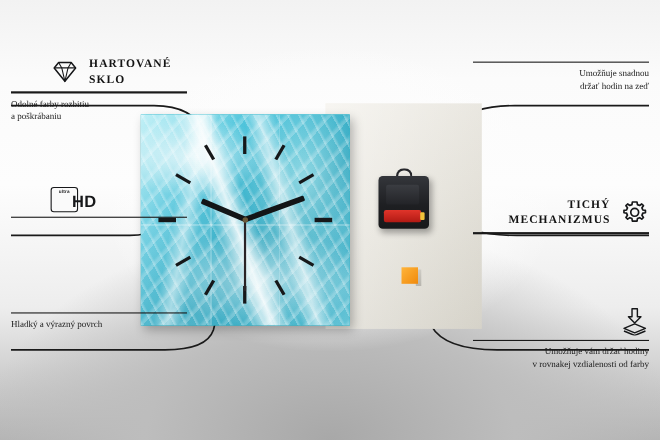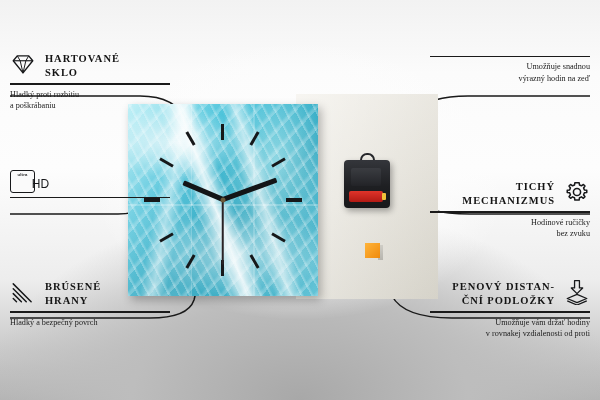--- a/index.html
+++ b/index.html
@@ -91,21 +91,21 @@
   }
 
   
   .pad{ position:absolute; left:237px; top:145px; width:15px; height:15px; }
   .pad .top{ position:absolute; inset:0; background:linear-gradient(135deg,#ffb43a,#f08a0c); }
   .pad .side{ position:absolute; left:13px; top:2px; width:5px; height:15px;
               background:linear-gradient(180deg,#cfcdc6,#b7b5ae); }
 
   
   .feat { position:absolute; }
-  .feat .row { display:flex; align-items:flex-start; gap:9px; }
+  .feat .row { display:flex; align-items:center; gap:9px;margin-left:36px; }
   .feat.right .row { flex-direction:row-reverse; }
   .ttl {
     font-family:"Liberation Serif", serif;
     font-weight:700; font-size:10.5px; letter-spacing:.95px; line-height:1.30;
     color:#141414; text-transform:uppercase; white-space:pre-line;
   }
   .feat.right .ttl { text-align:right; }
   .rule { height:1.4px; background:#1a1a1a; margin:4px 0 4px 0; }
   .sub {
     font-family:"Liberation Serif", serif;
@@ -115,21 +115,21 @@
   .ico { width:26px; height:26px; flex:0 0 26px; display:block; margin-top:-1px; }
   .ico svg { width:26px; height:26px; display:block; }
 
   .hd-badge{
     width:25px; height:23px; border:1.6px solid #17181a; border-radius:3px;
     display:flex; flex-direction:column; align-items:center; justify-content:center;
     line-height:1; flex:0 0 25px; margin-top:0px; background:#fafafa;
   }
   .hd-badge .u{ font-size:4.2px; font-weight:700; letter-spacing:.2px; color:#17181a;
                 font-family:"Liberation Sans", sans-serif; margin-bottom:.5px;}
-  .hd-badge .h{ font-size:12px; font-weight:400; color:#17181a;
+  .hd-badge .h{ font-size:15px; font-weight:700; color:#17181a;
                 font-family:"Liberation Sans", sans-serif; letter-spacing:.1px;padding-left:36px;}
 </style>
 </head>
 <body>
 
 <div id="stage">
 
   <svg id="connectors" viewBox="0 0 600 400">
     <g fill="none" stroke="#1a1a1a" stroke-width="1.5">
 
@@ -207,83 +207,67 @@
         <svg viewBox="0 0 32 32" fill="none" stroke="#17181a" stroke-width="1.7" stroke-linejoin="round">
           <path d="M4 12 L9 6 H23 L28 12 L16 27 Z"></path>
           <path d="M4 12 H28" stroke-width="1.4"></path>
           <path d="M9 6 L12.5 12 L16 27 L19.5 12 L23 6" stroke-width="1.2"></path>
         </svg>
       </span>
       <span class="ttl">HARTOVANÉ
 SKLO</span>
     </div>
     <div class="rule" style="width:160px;"></div>
-    <div class="sub">Hladký proti rozbitiu
+    <div class="sub">Odolné farby rozbitiu
 a poškrábaniu</div>
   </div>
 
   <div class="feat" style="left:10px; top:170px; width:160px;">
     <div class="row">
       <span class="hd-badge">
         <span class="u">ultra</span>
         <span class="h">HD</span>
       </span>
     </div>
     <div class="rule" style="width:160px;"></div>
   </div>
 
   <div class="feat" style="left:10px; top:280px; width:160px;">
-    <div class="row">
-      <span class="ico">
-        <svg viewBox="0 0 32 32" fill="none" stroke="#17181a" stroke-width="1.8" stroke-linecap="round">
-          <path d="M4 6 L26 28"></path>
-            <path d="M4 12 L20 28"></path>
-            <path d="M4 18 L14 28"></path>
-            <path d="M4 24 L8 28"></path>
-        </svg>
-      </span>
-      <span class="ttl">BRÚSENÉ
-HRANY</span>
-    </div>
-    <div class="rule" style="width:160px;"></div>
-    <div class="sub">Hladký a bezpečný povrch</div>
+    <div class="rule" style="width:160px;"></div>
+    <div class="sub">Hladký a výrazný povrch</div>
   </div>
 
   <div class="feat right" style="left:430px; top:52px; width:160px;">
     <div class="rule" style="width:160px;"></div>
     <div class="sub">Umožňuje snadnou
-výrazný hodin na zeď</div>
+držať hodin na zeď</div>
   </div>
 
   <div class="feat right" style="left:430px; top:180px; width:160px;">
     <div class="row">
       <span class="ico">
         <svg viewBox="0 0 32 32" fill="none" stroke="#17181a" stroke-width="1.9" stroke-linejoin="round">
           <path d="M16 4.5 l2.6 0 .5 2.9 2.4 1 2.4-1.7 1.9 1.9 -1.7 2.4 1 2.4 2.9 .5 0 2.6 -2.9 .5 -1 2.4 1.7 2.4 -1.9 1.9 -2.4-1.7 -2.4 1 -.5 2.9 -2.6 0 -2.6 0 -.5-2.9 -2.4-1 -2.4 1.7 -1.9-1.9 1.7-2.4 -1-2.4 -2.9-.5 0-2.6 2.9-.5 1-2.4 -1.7-2.4 1.9-1.9 2.4 1.7 2.4-1 .5-2.9 2.6 0 z"></path>
           <circle cx="16" cy="16" r="4.4"></circle>
         </svg>
       </span>
       <span class="ttl">TICHÝ
 MECHANIZMUS</span>
     </div>
     <div class="rule" style="width:160px;"></div>
-    <div class="sub">Hodinové ručičky
-bez zvuku</div>
   </div>
 
   <div class="feat right" style="left:430px; top:280px; width:160px;">
     <div class="row">
       <span class="ico">
         <svg viewBox="0 0 32 32" fill="none" stroke="#17181a" stroke-width="1.6" stroke-linejoin="round">
           <path d="M13 2 h6 v9 h4 l-7 7 -7-7 h4 z"></path>
           <path d="M16 19 L28 24 L16 29 L4 24 Z"></path>
           <path d="M4 27 L16 32 L28 27"></path>
         </svg>
       </span>
-      <span class="ttl">PENOVÝ DISTAN-
-ČNÍ PODLOŽKY</span>
     </div>
     <div class="rule" style="width:160px;"></div>
     <div class="sub">Umožňuje vám držať hodiny
-v rovnakej vzdialenosti od proti</div>
+v rovnakej vzdialenosti od farby</div>
   </div>
 
 </div>
 
 </body></html>

